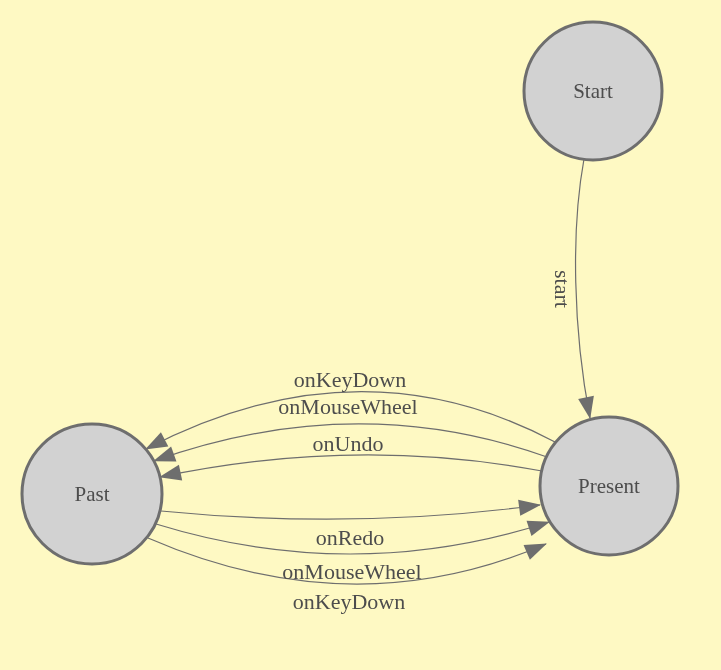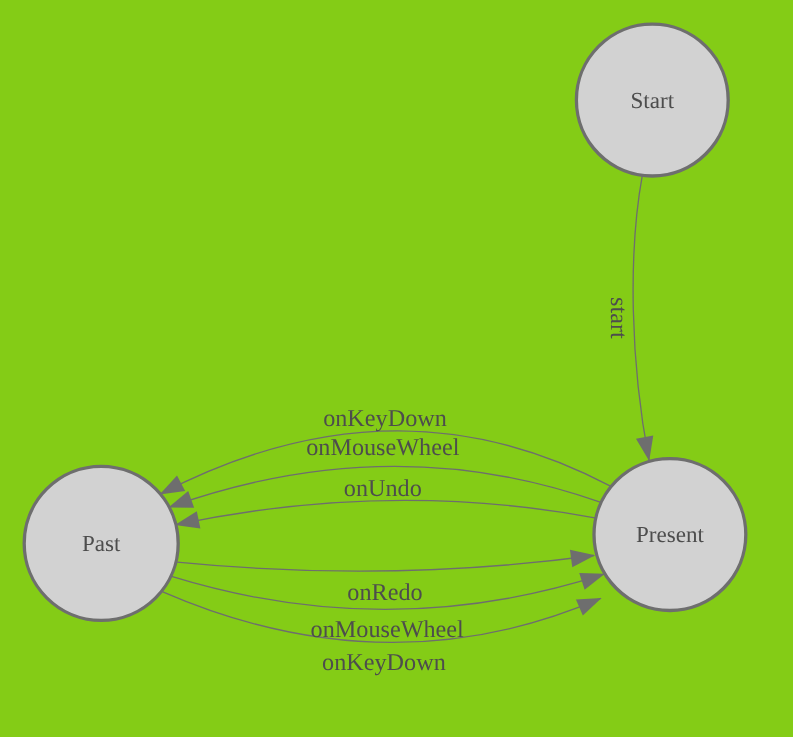--- a/index.html
+++ b/index.html
@@ -4,21 +4,21 @@
 <style>
   html, body {
     margin: 0;
     padding: 0;
     background: #ffffff;
   }
   .canvas-wrap {
     position: relative;
     width: 721px;
     height: 670px;
-    background: #84cc16;
+    background: #fef9c3;
     overflow: hidden;
   }
   svg {
     display: block;
     font-family: "Liberation Serif", "DejaVu Serif", serif;
   }
   .state-circle {
     fill: #d2d2d2;
     stroke: #6e6e6e;
     stroke-width: 3;

